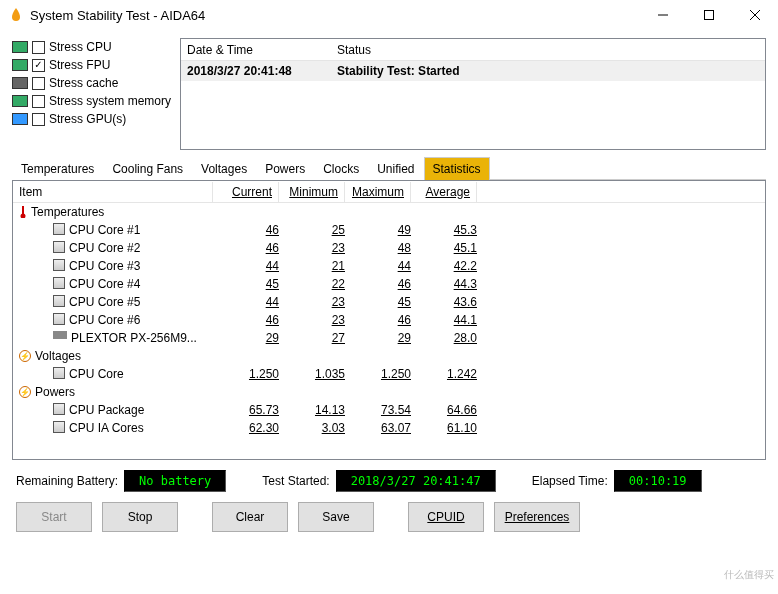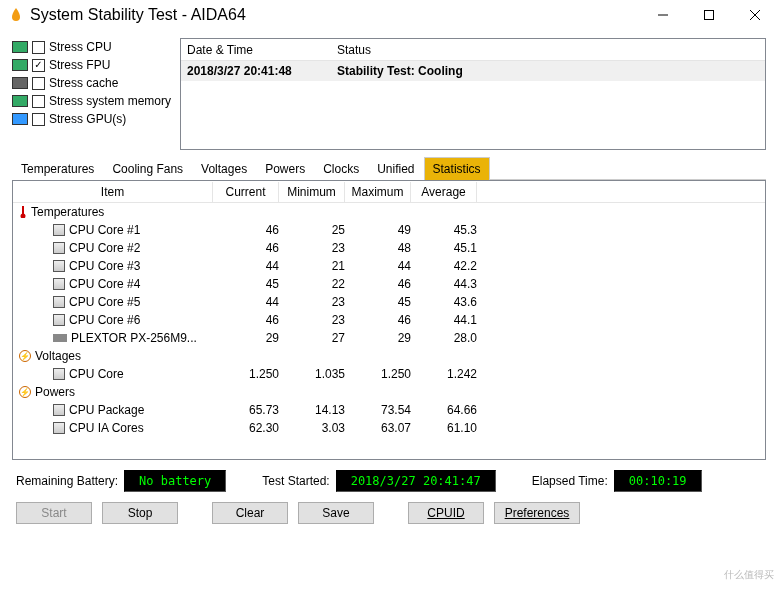--- a/index.html
+++ b/index.html
@@ -1,54 +1,54 @@
 <!DOCTYPE html>
 <html><head>
 <meta charset="utf-8">
 <style>
 * { box-sizing: border-box; margin: 0; padding: 0; font-family: "Segoe UI", Tahoma, sans-serif; font-size: 12px; }
 body { background: #fff; width: 778px; height: 594px; overflow: hidden; }
 .titlebar { height: 30px; display: flex; align-items: center; padding: 0 0 0 8px; background: #fff; }
 .titlebar .icon { width: 16px; height: 16px; margin-right: 6px; }
-.titlebar .title { flex: 1; font-size: 16px; }
+.titlebar .title { flex: 1; font-size: 13px; }
 .win-btns { display: flex; }
 .win-btn { width: 46px; height: 30px; display: flex; align-items: center; justify-content: center; }
 .content { padding: 8px 12px 4px 12px; }
 .top-row { display: flex; gap: 8px; margin-bottom: 6px; }
 .stress-list { width: 160px; }
 .stress-item { display: flex; align-items: center; height: 18px; gap: 4px; }
 .stress-icon { width: 16px; height: 12px; display: inline-block; }
 .chk { width: 13px; height: 13px; border: 1px solid #333; display: inline-flex; align-items: center; justify-content: center; font-size: 10px; line-height: 1; }
 .log-box { border: 1px solid #828790; flex: 1; height: 112px; background: #fff; }
 .log-head { display: flex; border-bottom: 1px solid #e5e5e5; height: 22px; align-items: center; }
 .log-head > div, .log-row > div { padding: 2px 6px; }
 .log-row { display: flex; background: #f0f0f0; height: 20px; align-items: center; font-weight: bold; }
 .log-col1 { width: 150px; }
 .log-col2 { flex: 1; }
 .tabs { display: flex; border-bottom: 1px solid #ccc; margin-top: 4px; }
 .tab { padding: 4px 8px; border: 1px solid transparent; border-bottom: none; cursor: default; position: relative; top: 1px; background: #fff; }
 .tab.active { border-color: #ccc; background: #eab308; }
 .stats-box { border: 1px solid #828790; height: 280px; overflow-y: scroll; background: #fff; }
 .stats-head { display: flex; border-bottom: 1px solid #e5e5e5; height: 22px; align-items: center; position: sticky; top: 0; background: #fff; }
-.stats-head > div { padding: 3px 6px; border-right: 1px solid #e5e5e5; text-align: center; }
+.stats-head > div { padding: 3px 6px; border-right: 1px solid #e5e5e5; }
 .c-item { width: 200px; }
-.c-num { width: 66px; text-align: right; }
+.c-num { width: 66px; text-align: right; text-decoration: underline; }
 .row { display: flex; height: 18px; align-items: center; }
 .row .c-item { padding-left: 6px; }
 .row.group .c-item { display: flex; align-items: center; gap: 4px; }
-.row.child .c-item { padding-left: 40px; display: flex; align-items: center; gap: 4px; }
+.row.child .c-item { padding-left: 40px; display: flex; align-items: flex-start; gap: 4px; }
 .chip-icon { width: 12px; height: 12px; border: 1px solid #555; display: inline-block; background: linear-gradient(#eee,#ccc); }
 .therm-icon { width: 8px; height: 12px; display: inline-block; position: relative; }
 .volt-icon, .pow-icon { width: 12px; height: 12px; border: 1px solid #c60; border-radius: 50%; display: inline-flex; align-items: center; justify-content: center; font-size: 8px; color: #c60; background: #fff; }
 .hdd-icon { width: 14px; height: 8px; background: #888; display: inline-block; }
 .status-row { display: flex; align-items: center; gap: 6px; padding: 10px 4px 8px 4px; }
 .status-label { font-size: 12px; }
 .lcd { background: #000; color: #0f0; padding: 3px 14px; font-family: monospace; font-size: 12px; border: 1px inset #555; }
 .btn-row { display: flex; gap: 10px; padding: 2px 4px; }
-.btn { width: 76px; height: 22px; border: 1px solid #adadad; background: #e1e1e1; display: flex; align-items: center; justify-content: center; cursor: default; }
+.btn { width: 76px; height: 30px; border: 1px solid #adadad; background: #e1e1e1; display: flex; align-items: center; justify-content: center; cursor: default; }
 .btn.disabled { color: #888; }
 .sep { width: 14px; }
 .spacer { flex: 1; }
 .wm { position: absolute; bottom: 12px; right: 4px; font-size: 10px; color: #bbb; text-align: center; }
 </style>
 </head>
 <body>
 
 <div class="titlebar">
   <span class="icon">
@@ -107,21 +107,21 @@
         </div>
       </div>
     <div class="log-box">
       <div class="log-head">
         <div class="log-col1">Date &amp; Time</div>
         <div class="log-col2">Status</div>
       </div>
       <div id="log-body">
           <div class="log-row">
             <div class="log-col1">2018/3/27 20:41:48</div>
-            <div class="log-col2">Stability Test: Cooling</div>
+            <div class="log-col2">Stability Test: Started</div>
           </div>
         </div>
     </div>
   </div>
 
   <div class="tabs" id="tabs">
       <div class="tab">Temperatures</div>
       <div class="tab">Cooling Fans</div>
       <div class="tab">Voltages</div>
       <div class="tab">Powers</div>

